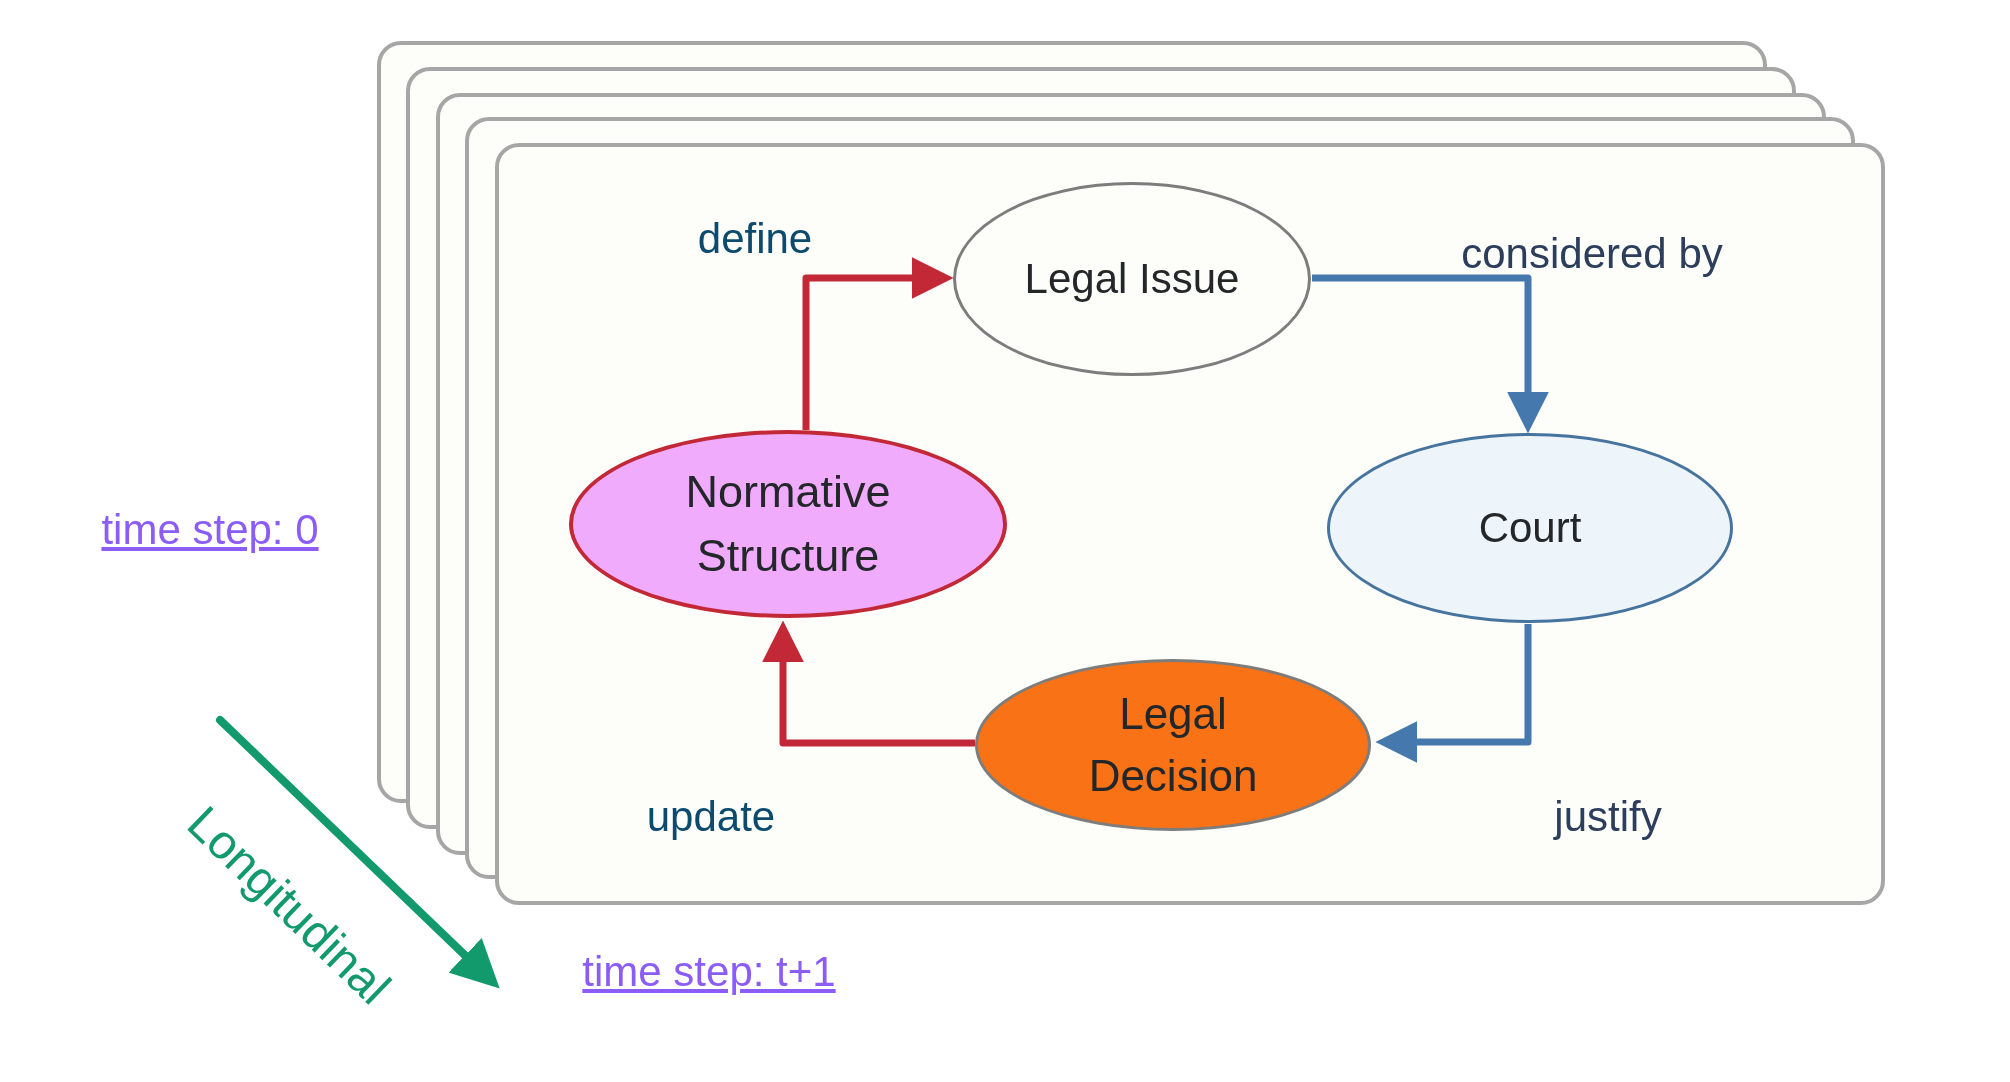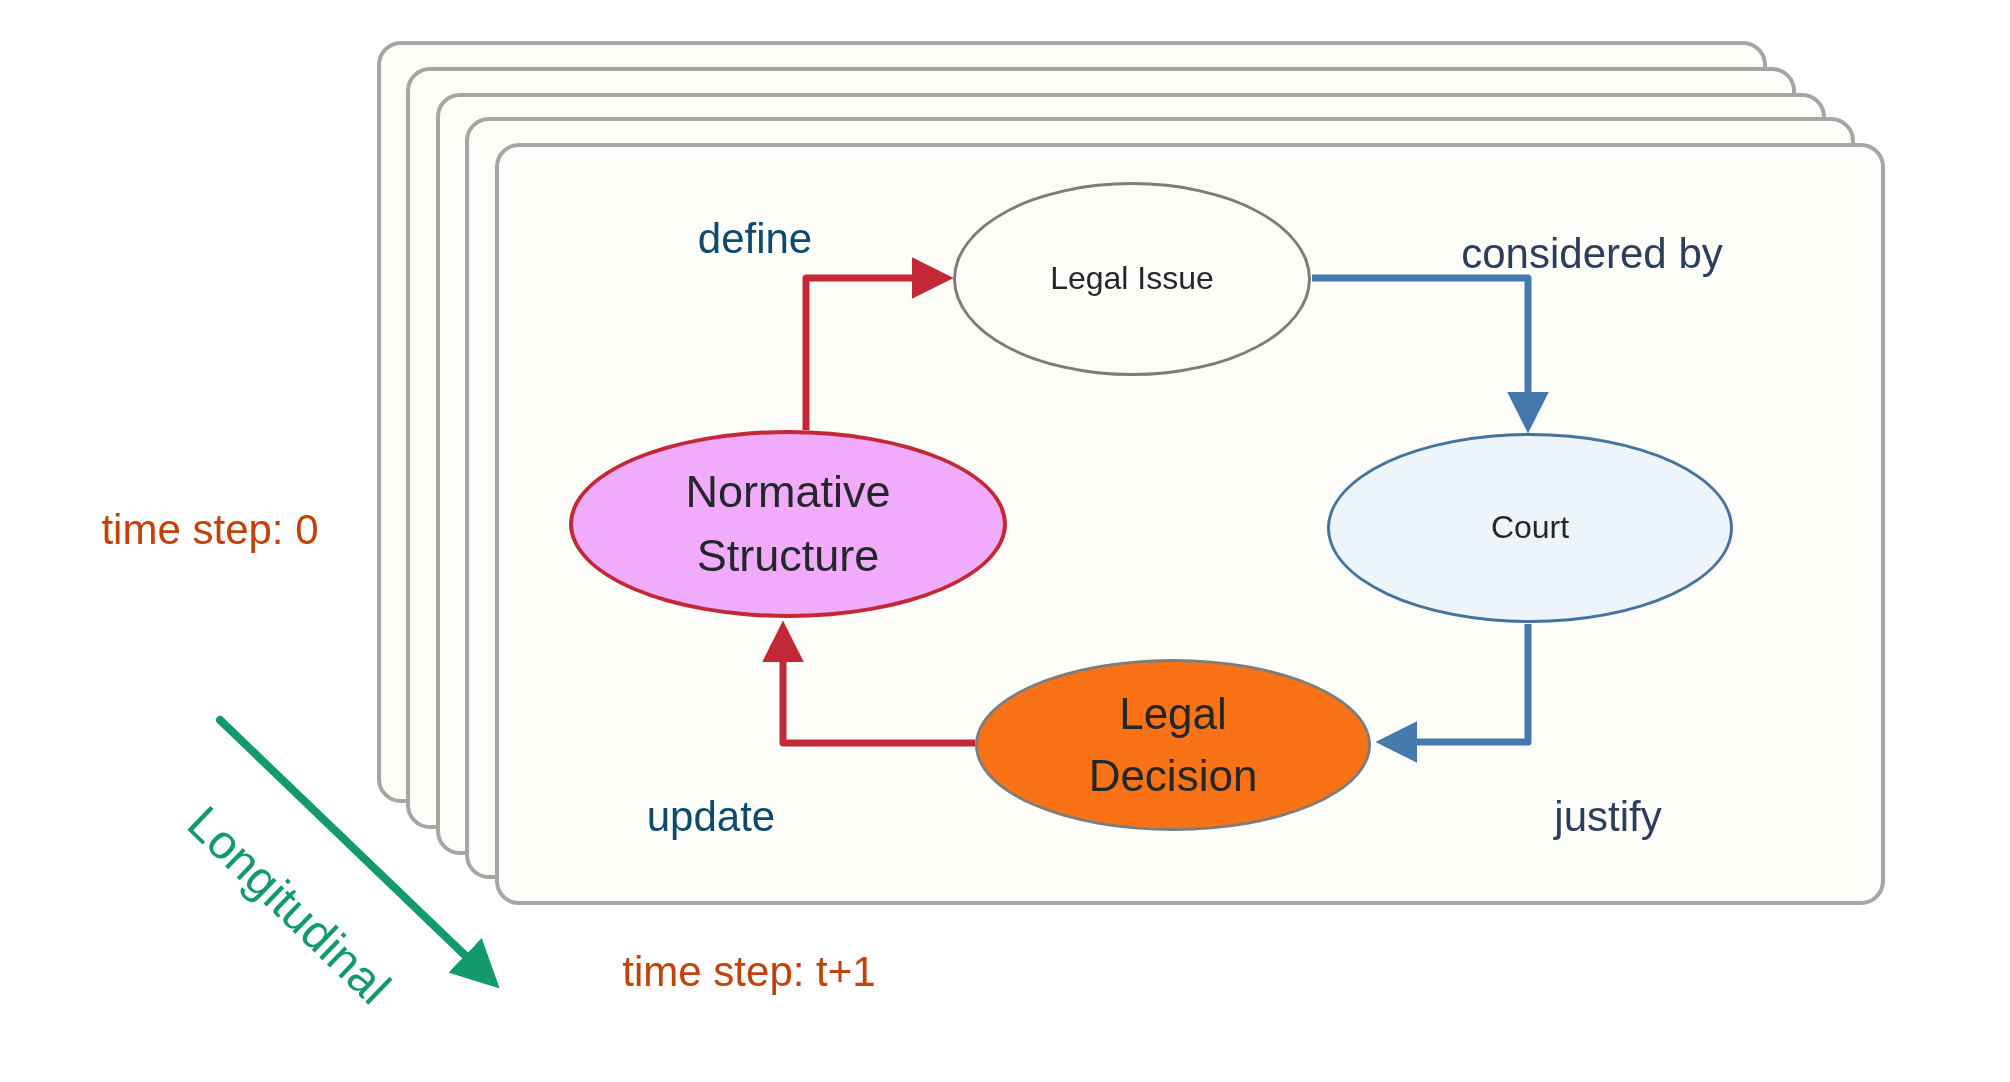--- a/index.html
+++ b/index.html
@@ -29,21 +29,21 @@
 
   
   .node {
     position: absolute;
     box-sizing: border-box;
     border-radius: 50%;
     display: flex;
     align-items: center;
     justify-content: center;
     text-align: center;
-    font-size: 32px;
+    font-size: 42px;
     line-height: 1.42;
     color: #24272a;
   }
   .node .lbl { display: inline-block; }
   .node-legal-issue {
     left: 953px; top: 182px; width: 358px; height: 194px;
     background: #fdfdf9; border: 3px solid #7d7d7d;
   }
   .node-legal-issue .lbl { width: 340px; }
   .node-court {
@@ -65,27 +65,27 @@
 
   
   .flabel {
     position: absolute;
     transform: translate(-50%, -50%);
     font-size: 42px;
     white-space: nowrap;
   }
   .flabel.red   { color: #0c4a6e; }
   .flabel.navy  { color: #2c3e5c; }
-  .flabel.green { color: #c2410c; }
+  .flabel.green { color: #8b5cf6; text-decoration: underline; }
   .lab-define        { left: 755px;  top: 239px; }
   .lab-considered-by { left: 1592px; top: 254px; }
   .lab-justify       { left: 1608px; top: 817px; }
   .lab-update        { left: 711px;  top: 817px; }
   .lab-timestep-0    { left: 210px;  top: 530px; }
-  .lab-timestep-t1   { left: 749px;  top: 972px; }
+  .lab-timestep-t1   { left: 709px;  top: 972px; }
   .lab-longitudinal {
     left: 289px; top: 905px;
     transform: translate(-50%, -50%) rotate(44deg);
     font-size: 48px;
     color: #12996c;
   }
 
   .arrows {
     position: absolute;
     left: 0; top: 0;

